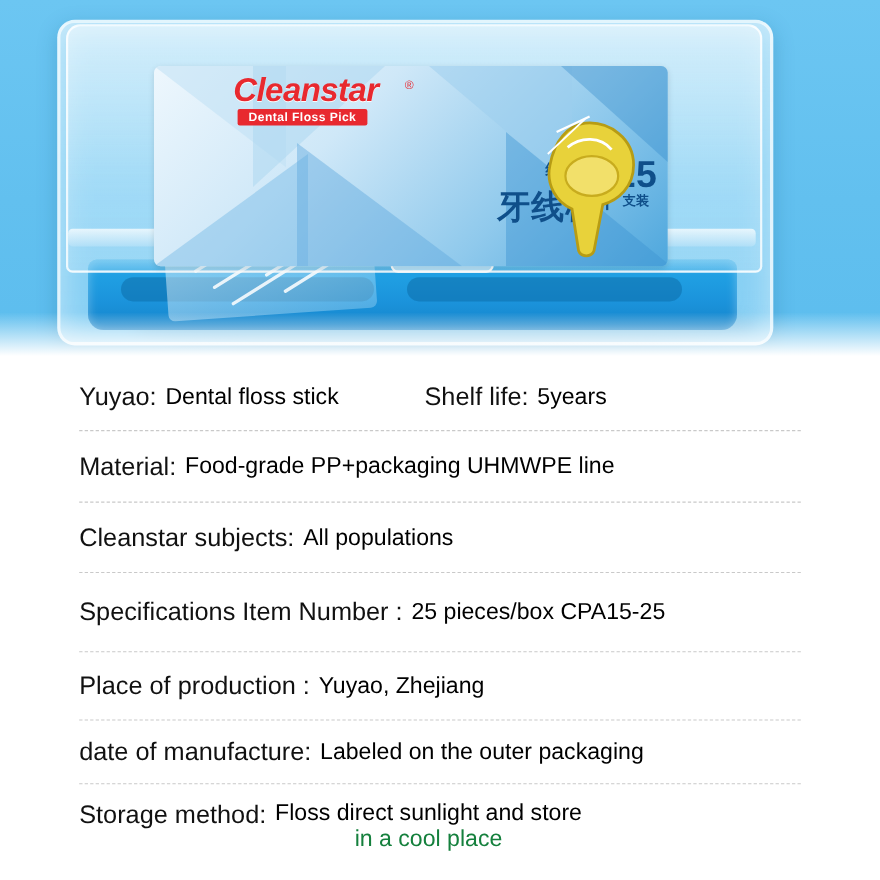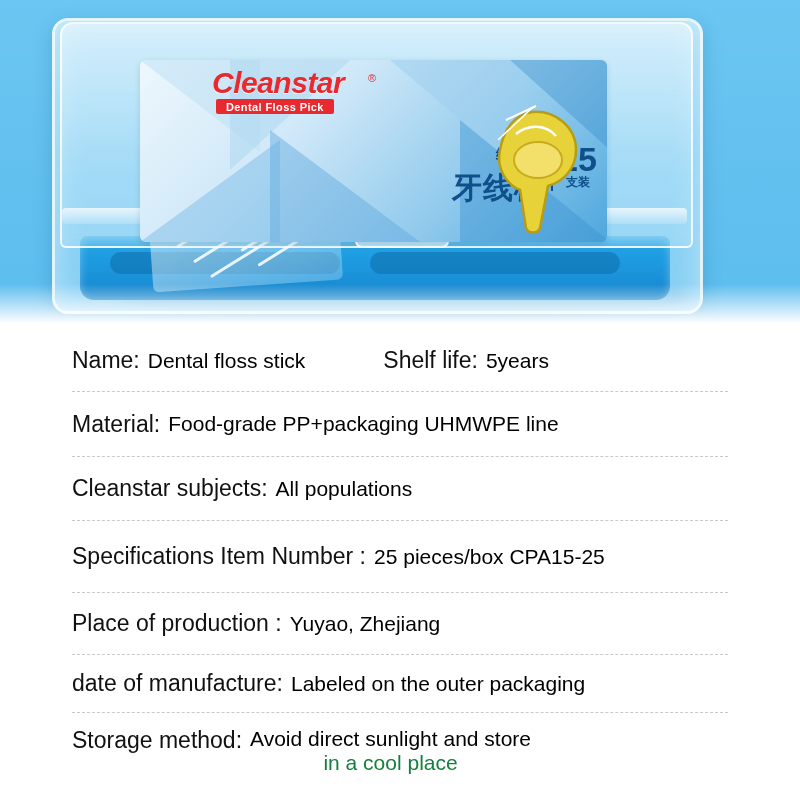--- a/index.html
+++ b/index.html
@@ -345,21 +345,21 @@
       </div>
     </div>
 
     <div class="photo-bottom-fade"></div>
   </div>
 
   <div class="specs">
 
     <div class="spec-row" style="height:62px;">
       <div class="row-split">
-        <span class="spec-label">Name:</span>
+        <span class="spec-label">Yuyao:</span>
         <span class="spec-value">Dental floss stick</span>
         <span class="split-right">
           <span class="spec-label">Shelf life:</span>
           <span class="spec-value">5years</span>
         </span>
       </div>
     </div>
 
     <div class="spec-row" style="height:65px;">
       <span class="spec-label">Material:</span>
@@ -382,19 +382,19 @@
     </div>
 
     <div class="spec-row" style="height:58px;">
       <span class="spec-label">date of manufacture:</span>
       <span class="spec-value">Labeled on the outer packaging</span>
     </div>
 
     <div class="spec-row last" style="height:80px;align-items:flex-start;padding-top:14px;">
       <span class="spec-label">Storage method:</span>
       <span class="storage-value-wrap">
-        <span class="spec-value" style="margin-left:0;">Avoid direct sunlight and store</span>
+        <span class="spec-value" style="margin-left:0;">Floss direct sunlight and store</span>
         <span class="storage-line2">in a cool place</span>
       </span>
     </div>
 
   </div>
 </div>
 
 </body></html>

